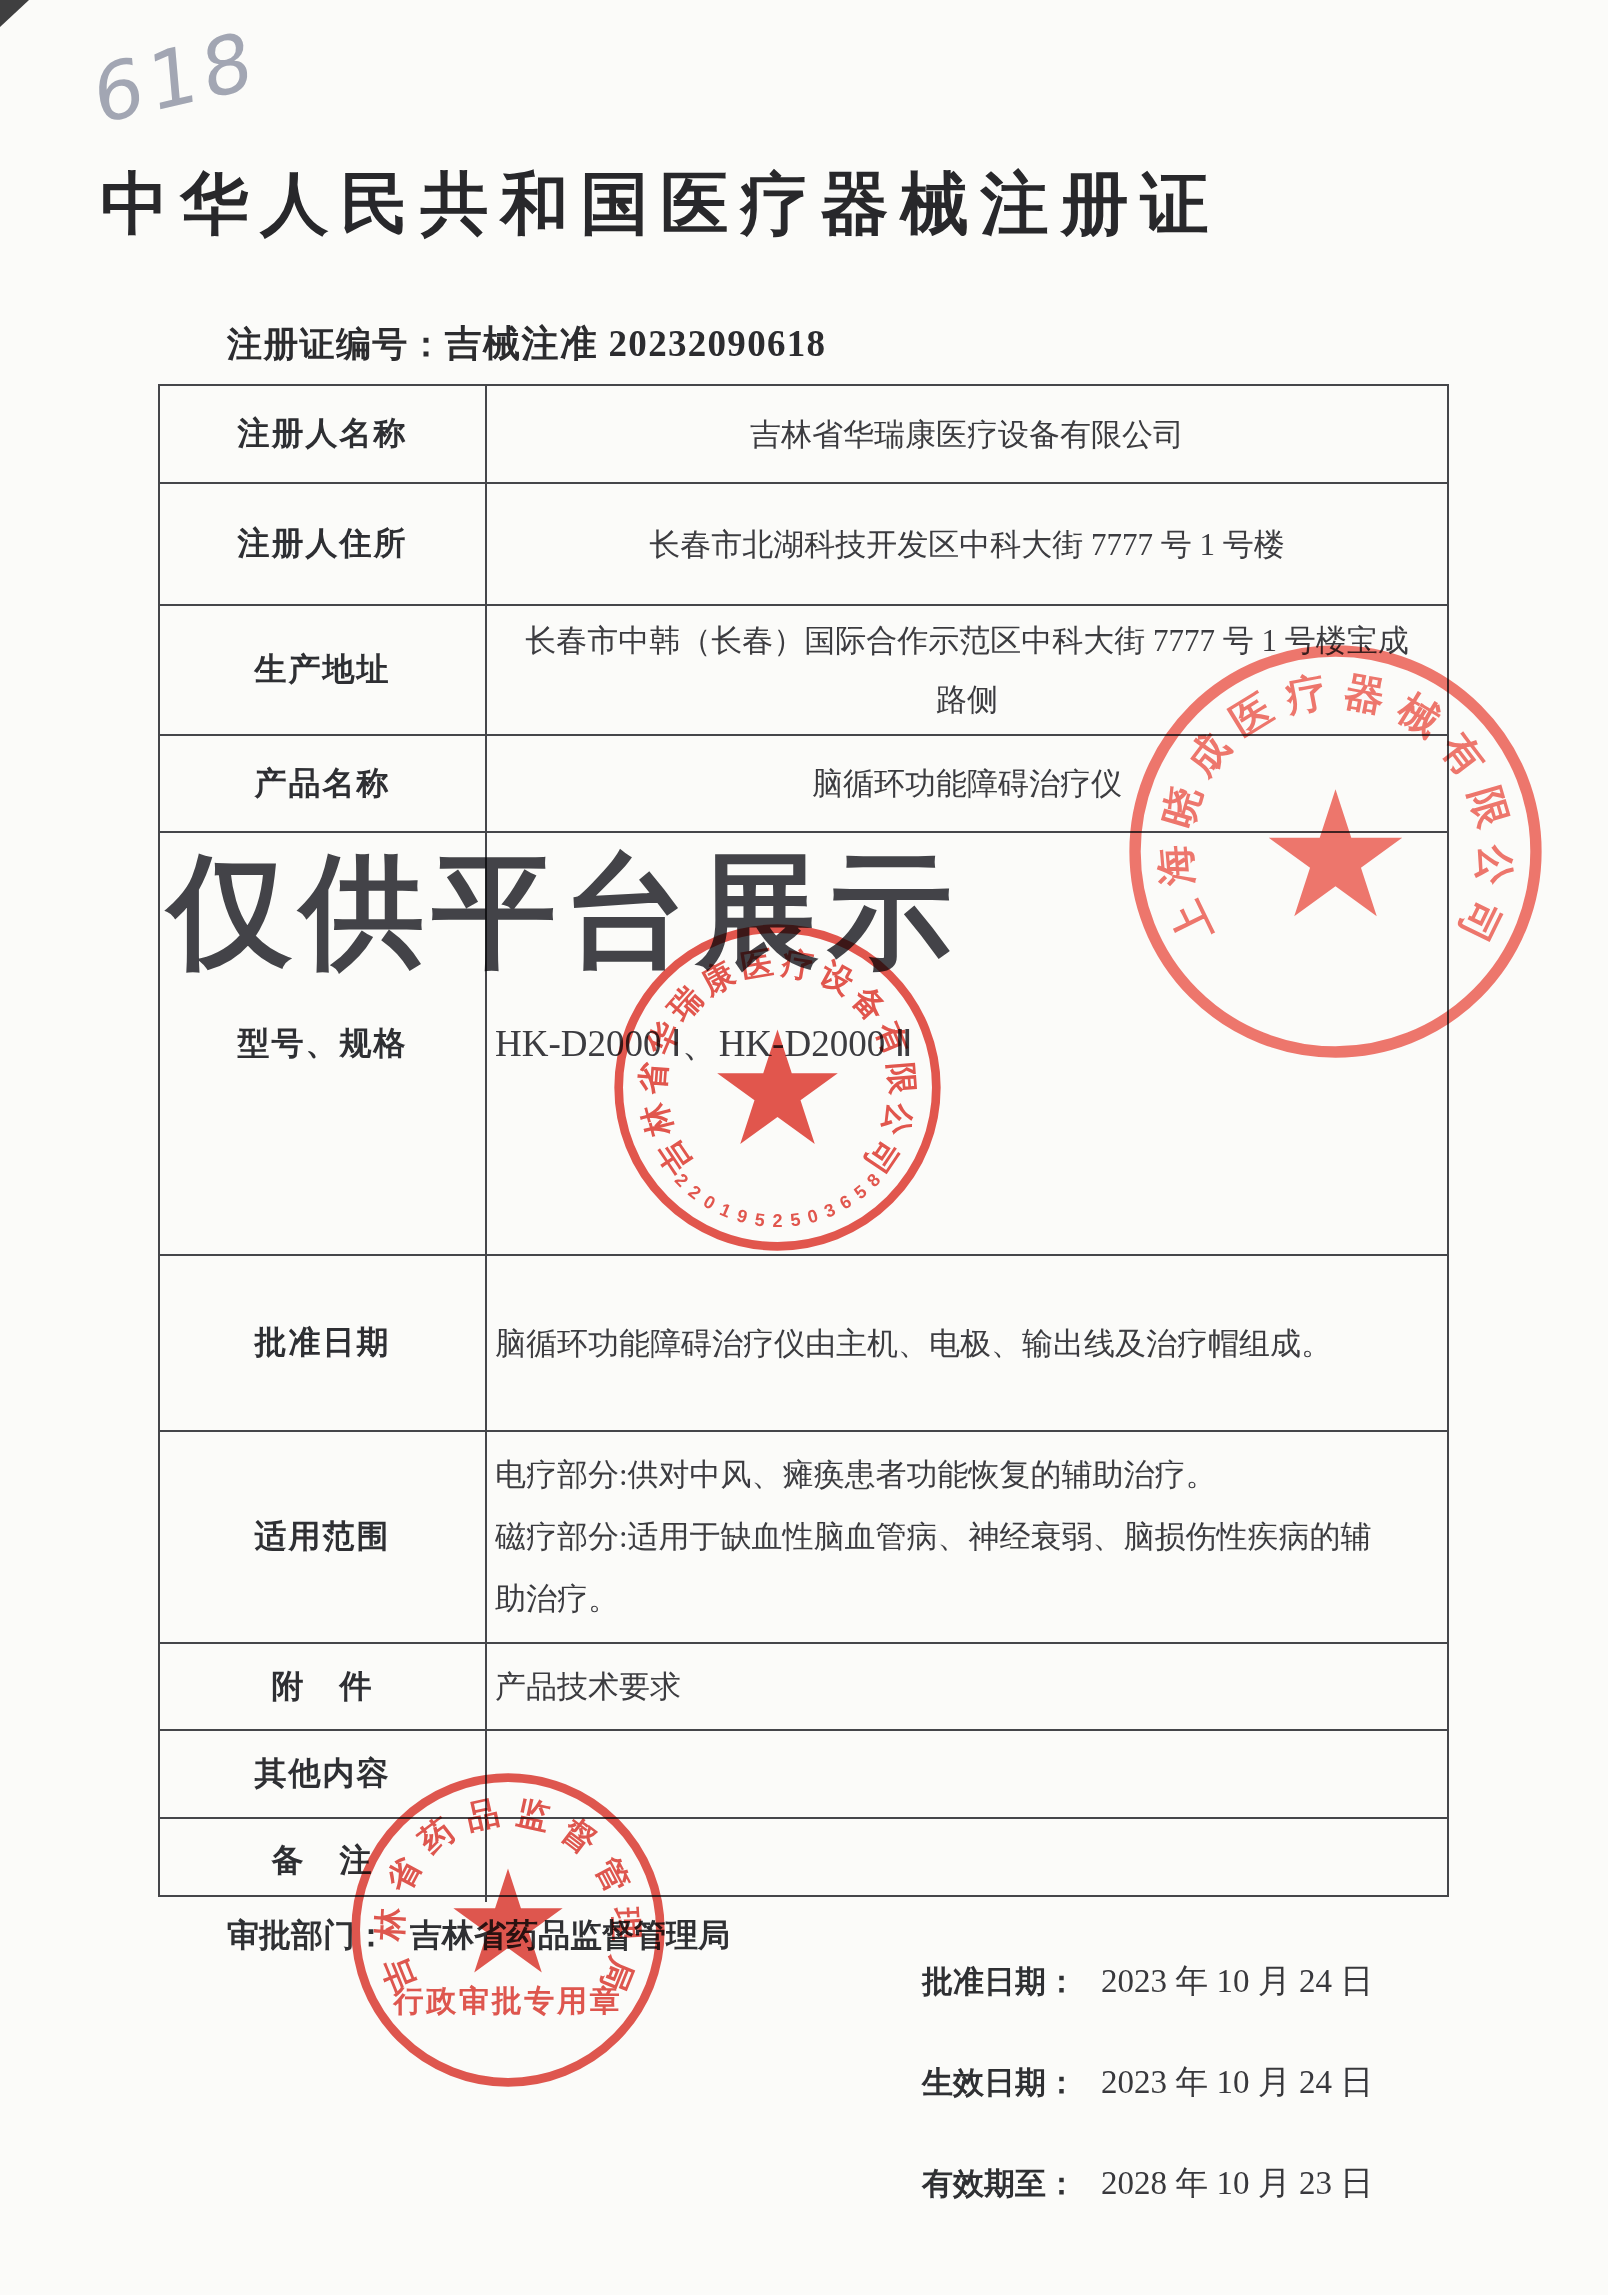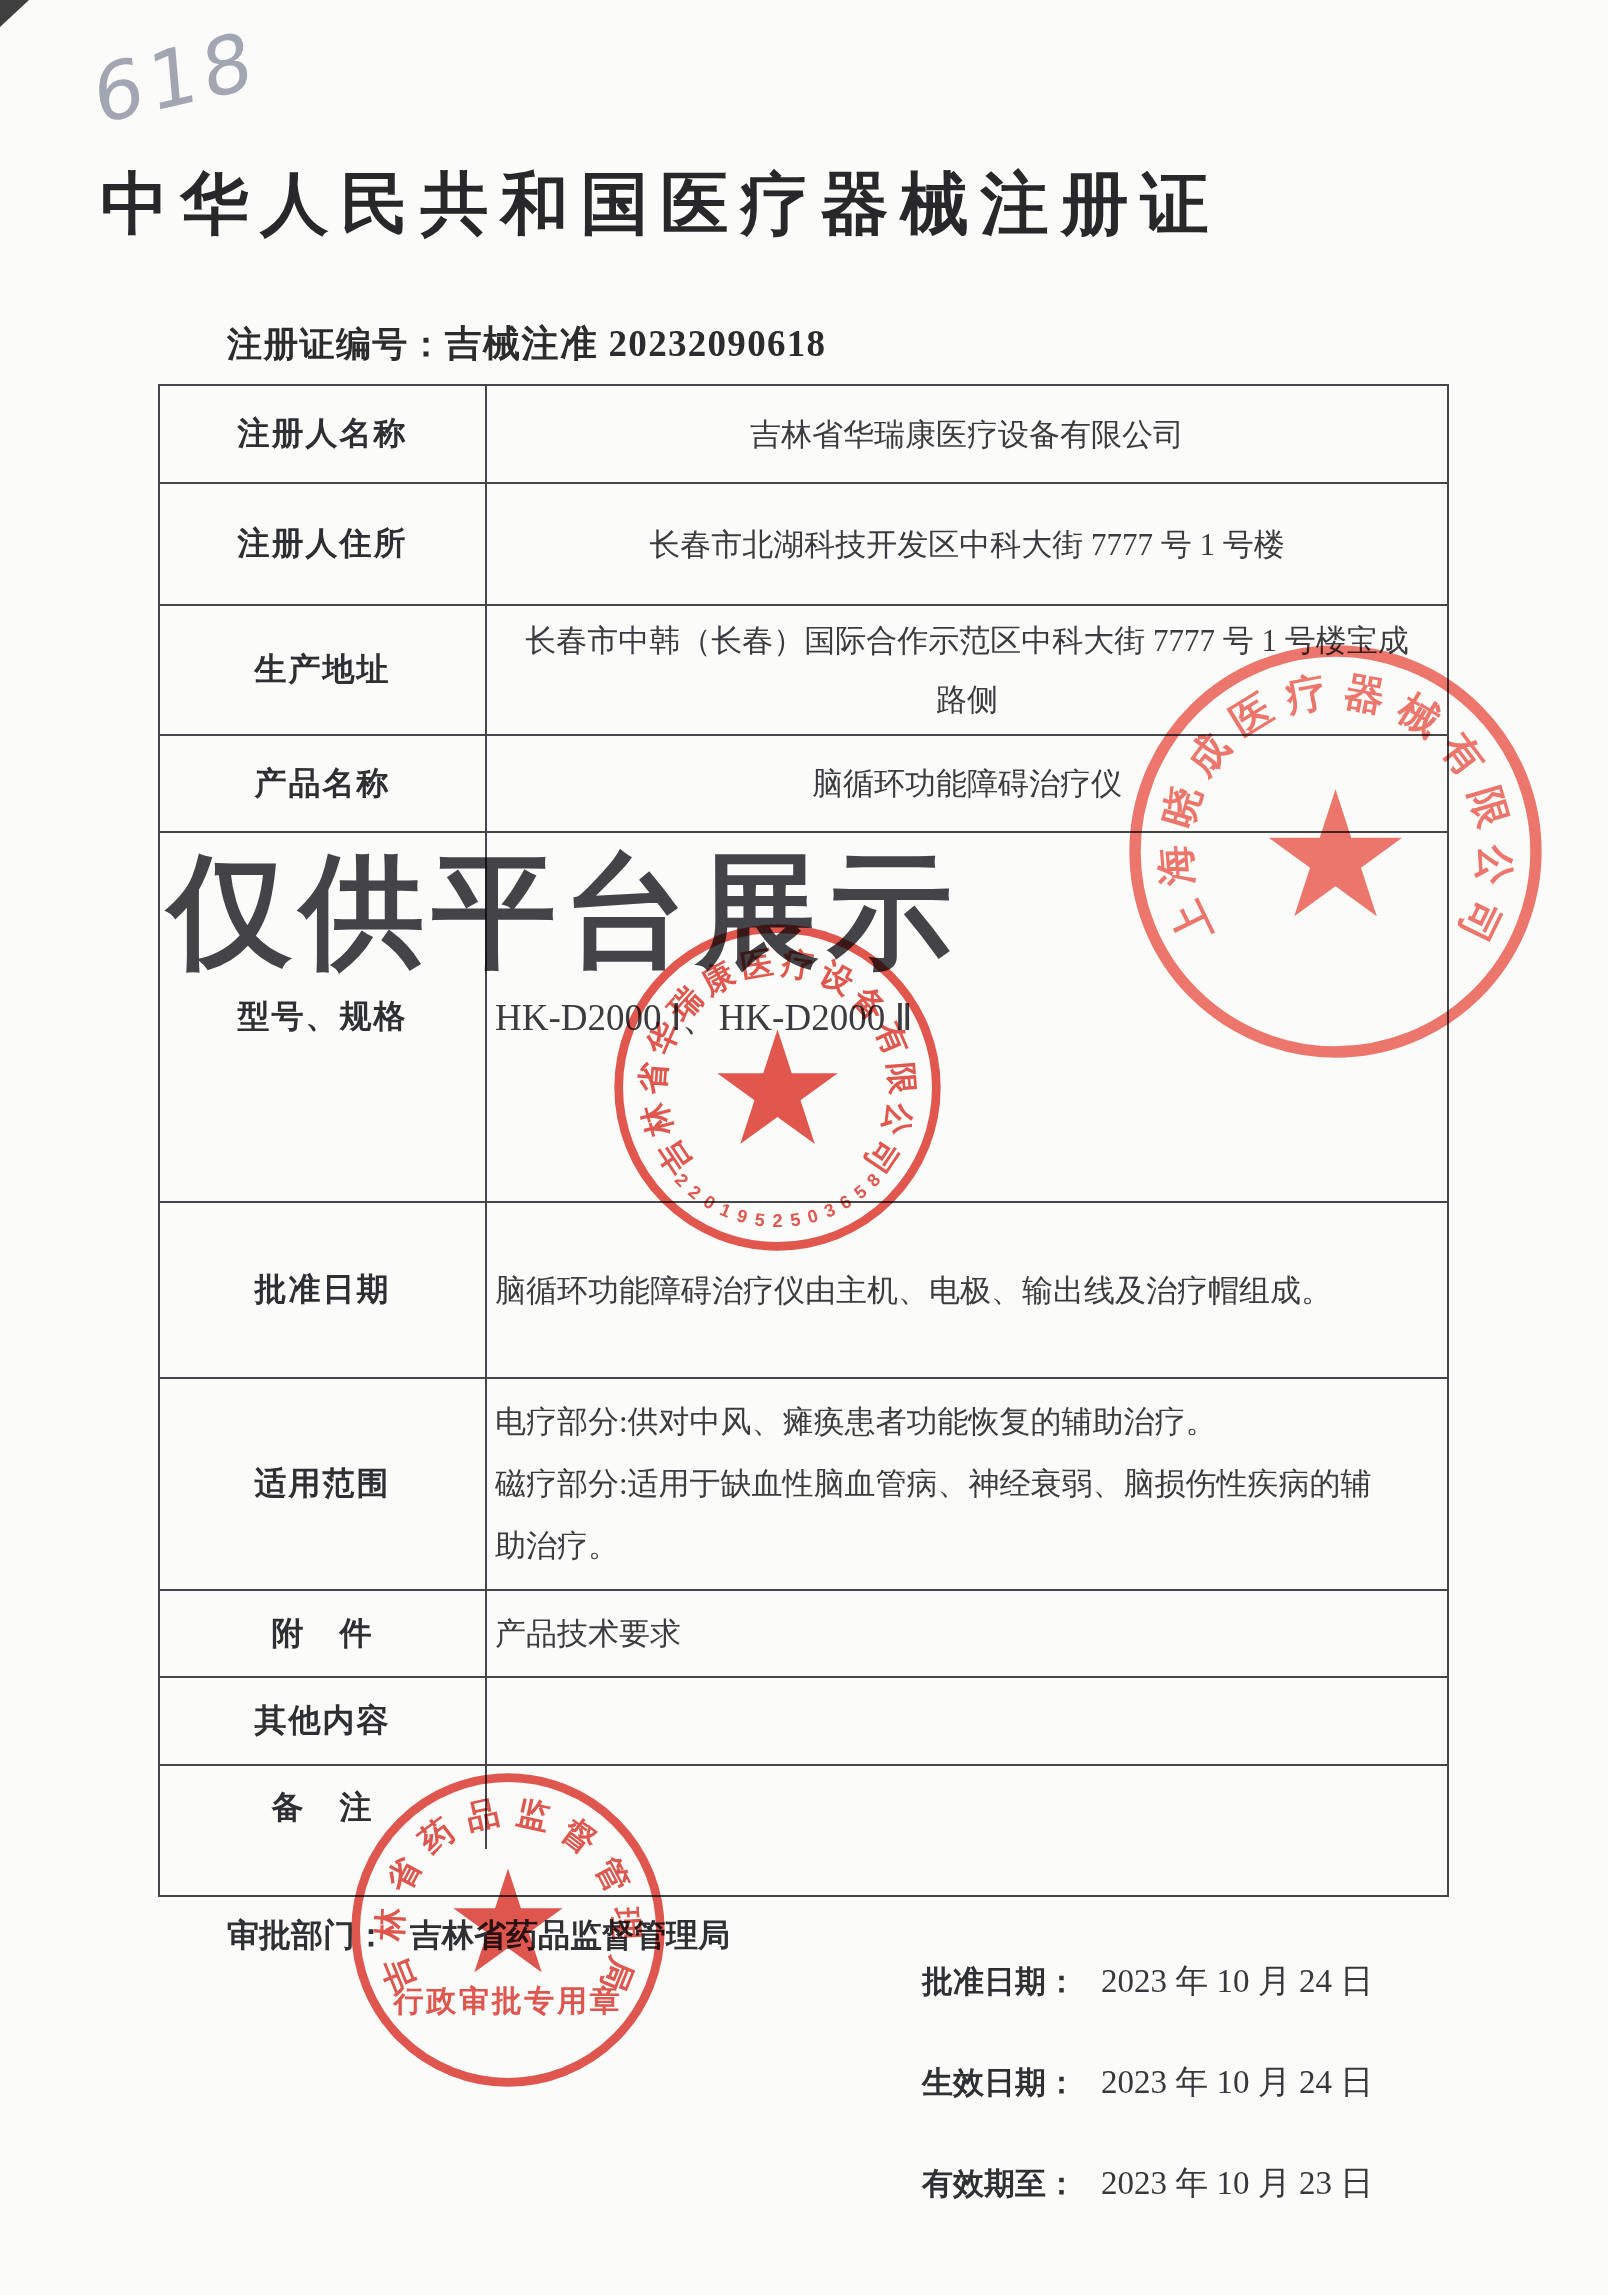--- a/index.html
+++ b/index.html
@@ -37,21 +37,21 @@
     flex:0 0 327px;width:327px;border-right:2px solid #45464a;box-sizing:border-box;
     display:flex;align-items:center;justify-content:center;
     font-weight:700;font-size:32px;letter-spacing:2px;color:#2e2f33;white-space:pre;
   }
   .val{
     flex:1 1 auto;display:flex;align-items:center;justify-content:center;
     font-family:"Liberation Serif",serif;font-size:31px;color:#3c3c40;
     white-space:pre-line;text-align:center;line-height:59px;box-sizing:border-box;
   }
   .r0{height:98px}.r1{height:122px}.r2{height:130px}.r3{height:97px}
-  .r4{height:370px}.r5{height:176px}.r6{height:212px}.r7{height:87px}
+  .r4{height:423px}.r5{height:176px}.r6{height:212px}.r7{height:87px}
   .r8{height:88px}.r9{height:83px}
   .left .val{justify-content:flex-start;text-align:left;padding-left:8px}
   .r4 .val{font-size:37px}
   .r6 .val{line-height:62px}
   
   .watermark{
     position:absolute;left:168px;top:830px;z-index:30;
     font-size:124px;font-weight:900;letter-spacing:8px;color:#35363b;opacity:.93;
     mix-blend-mode:multiply;white-space:nowrap;
   }
@@ -136,21 +136,21 @@
   <span>审批部门：</span><span class="v">吉林省药品监督管理局</span>
 </div>
 
 <div class="dateline d0">
   <span class="dl">批准日期：</span><span class="dv">2023 年 10 月 24 日</span>
 </div>
 <div class="dateline d1">
   <span class="dl">生效日期：</span><span class="dv">2023 年 10 月 24 日</span>
 </div>
 <div class="dateline d2">
-  <span class="dl">有效期至：</span><span class="dv">2023 年 10 月 23 日</span>
+  <span class="dl">有效期至：</span><span class="dv">2028 年 10 月 23 日</span>
 </div>
 
 <svg class="stamp stampA" width="441" height="441" viewBox="0 0 660 660">
   <circle cx="330" cy="330" r="300" fill="none" stroke="currentColor" stroke-width="17"></circle>
   <polygon fill="currentColor" transform="translate(330,342) scale(105)" points="0,-1 0.225,-0.309 0.951,-0.309 0.363,0.118 0.588,0.809 0,0.382 -0.588,0.809 -0.363,0.118 -0.951,-0.309 -0.225,-0.309"></polygon>
   <g>
       <text transform="translate(118.8,433.0) rotate(-116.0)" text-anchor="middle" dominant-baseline="middle" font-size="60">上</text>
       <text transform="translate(95.9,350.1) rotate(-94.9)" text-anchor="middle" dominant-baseline="middle" font-size="60">海</text>
       <text transform="translate(104.3,264.5) rotate(-73.8)" text-anchor="middle" dominant-baseline="middle" font-size="60">晓</text>
       <text transform="translate(143.0,187.7) rotate(-52.7)" text-anchor="middle" dominant-baseline="middle" font-size="60">成</text>

